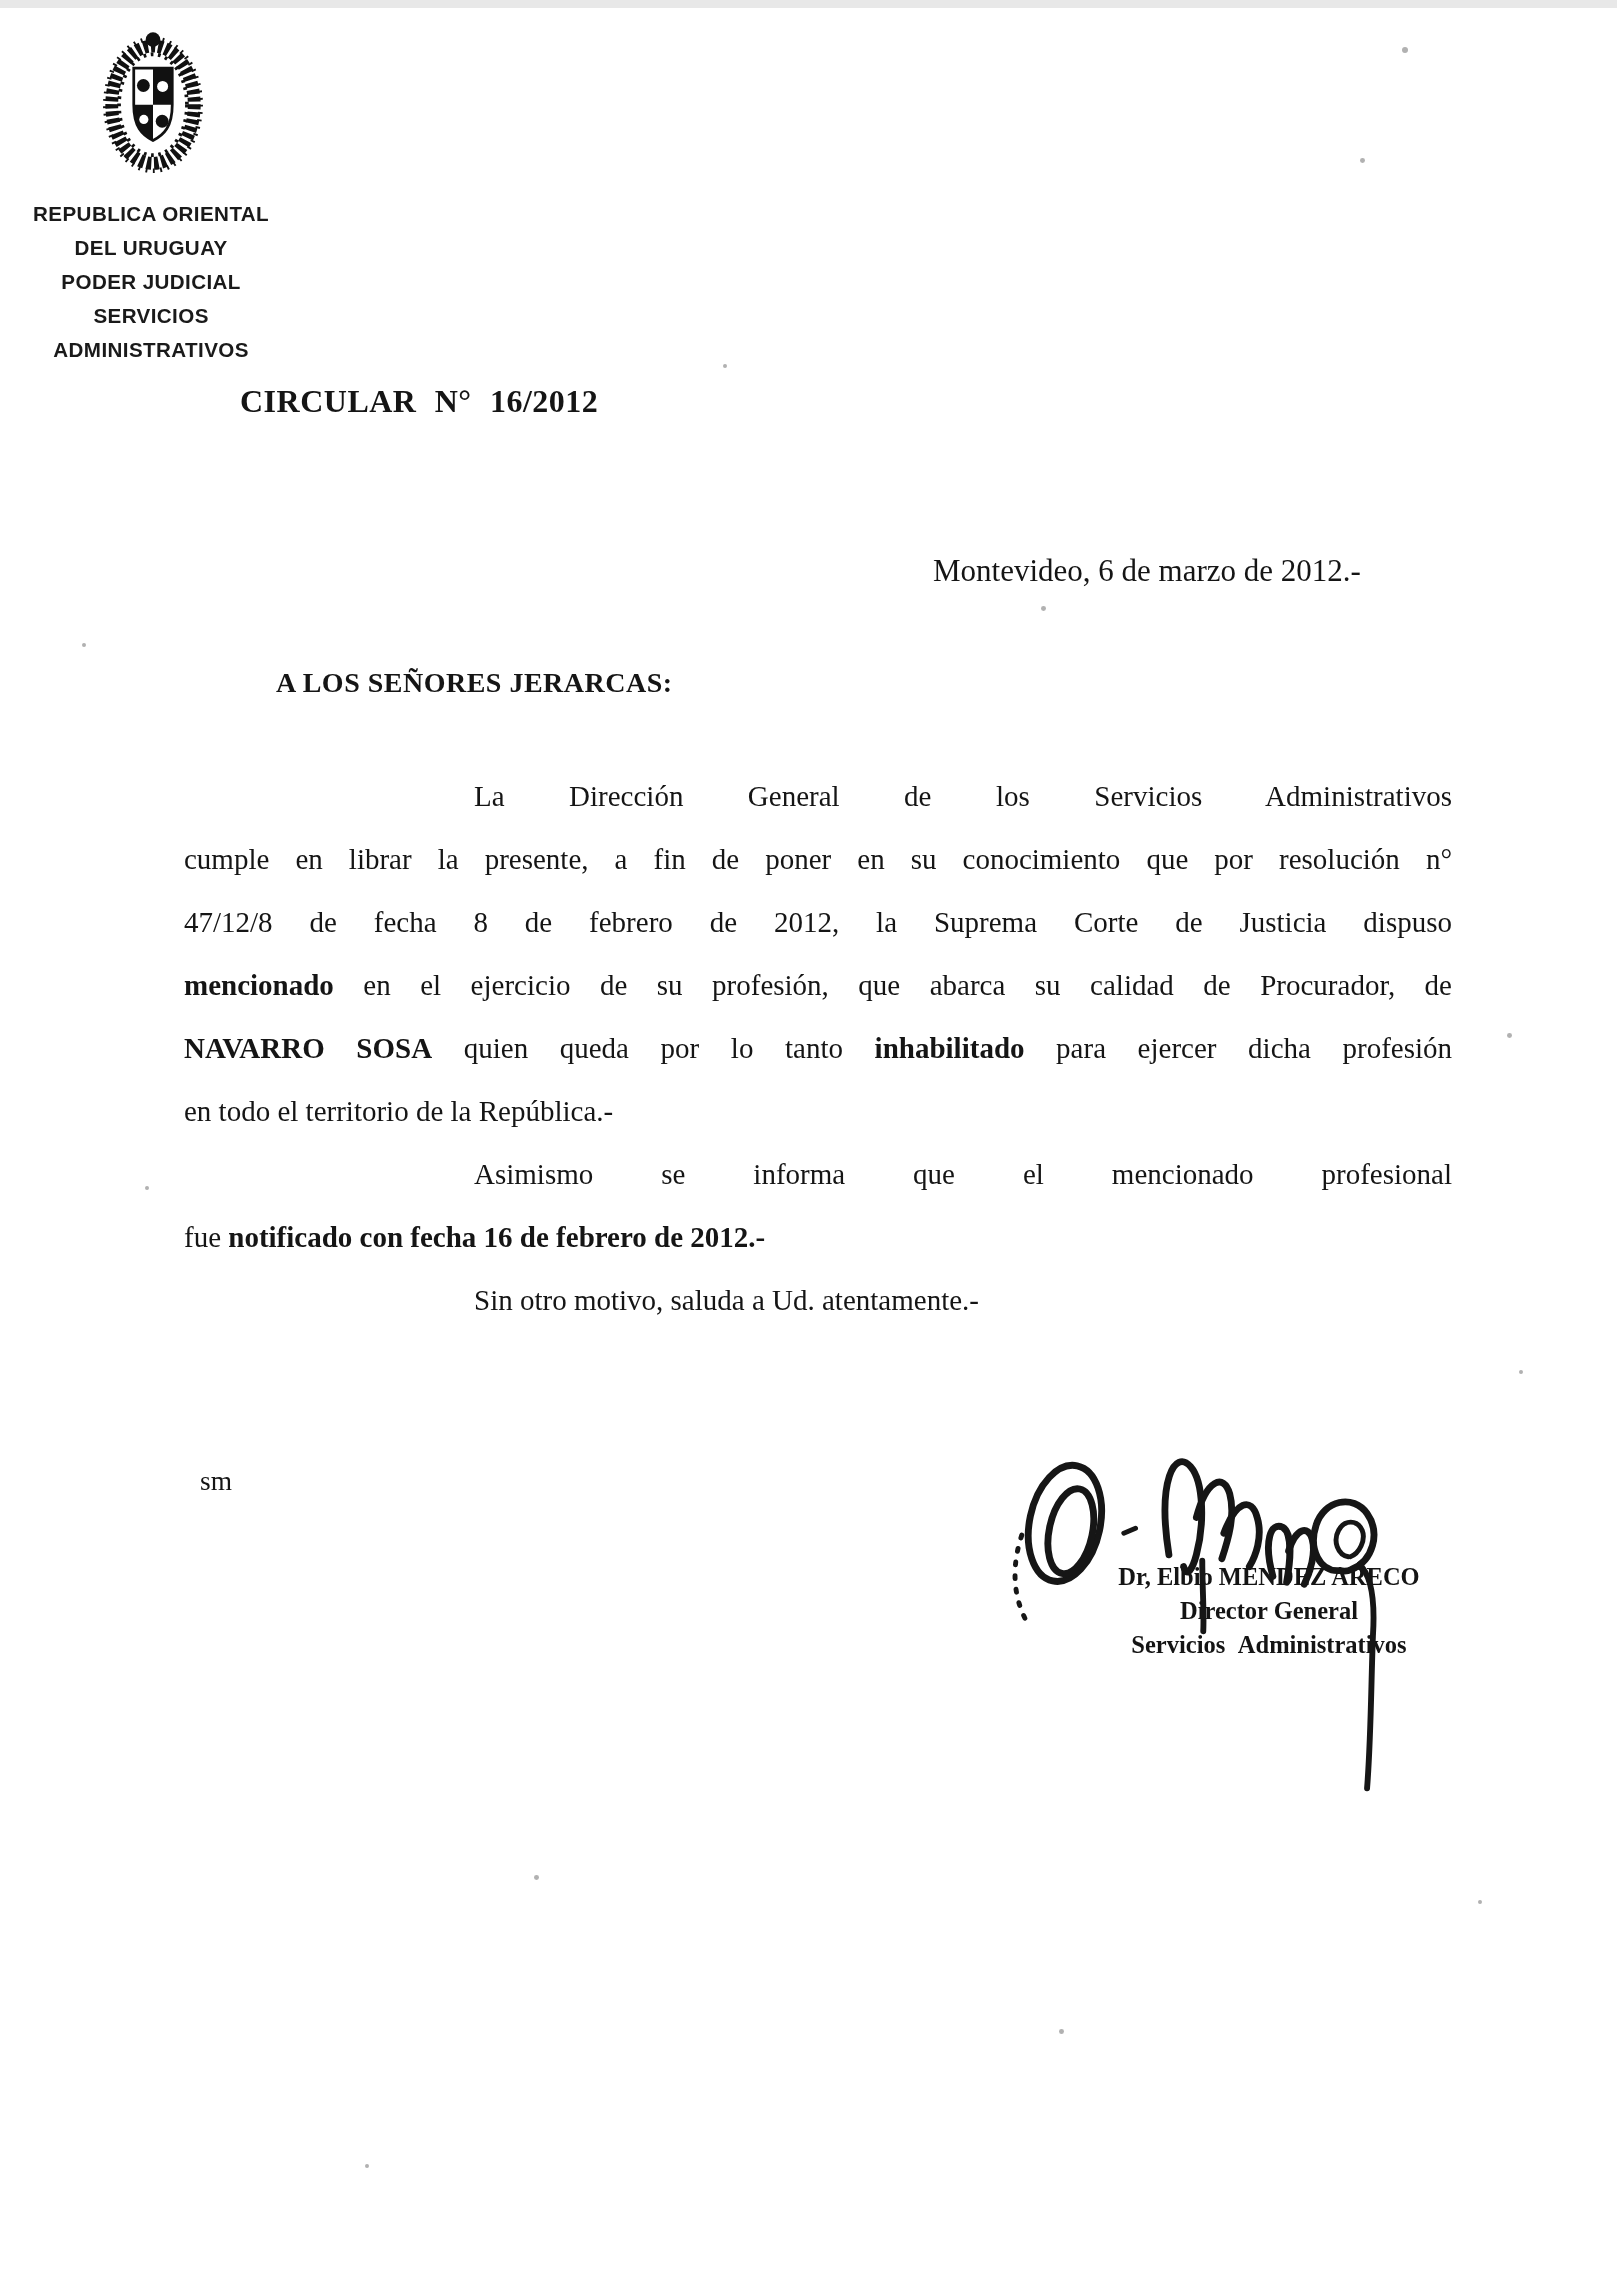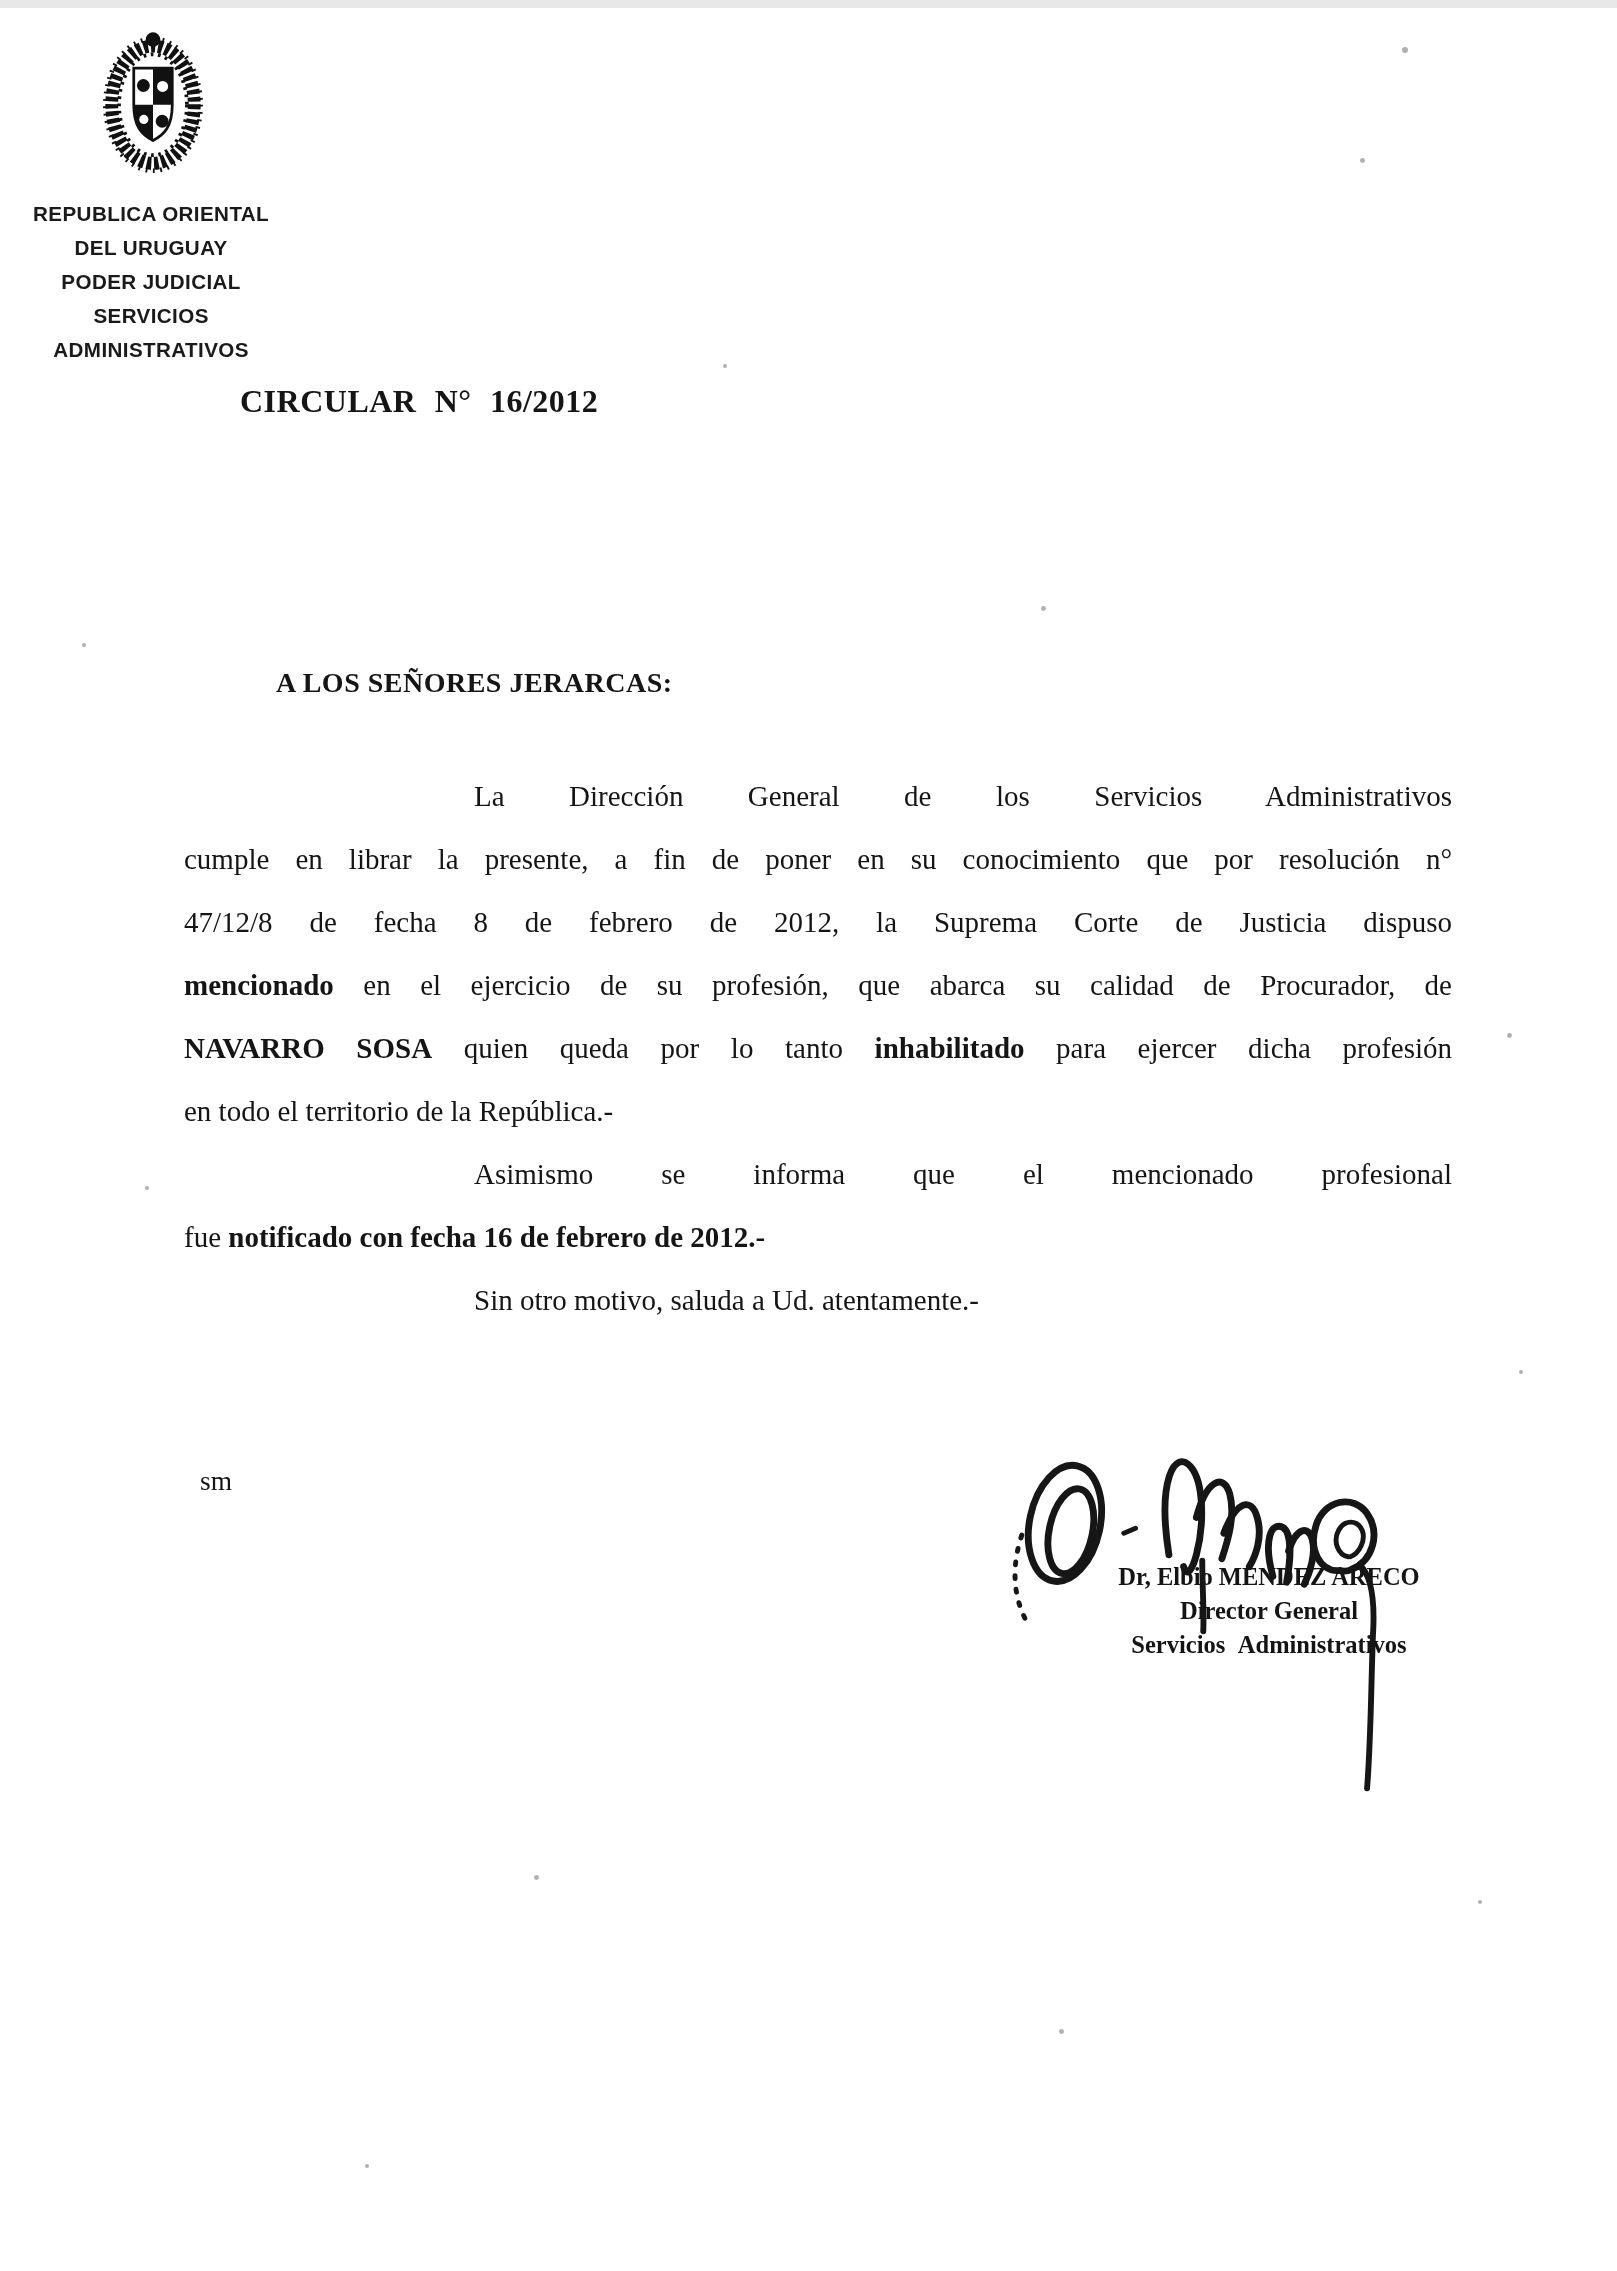--- a/index.html
+++ b/index.html
@@ -68,20 +68,21 @@
     <div>DEL URUGUAY</div>
     <div>PODER JUDICIAL</div>
     <div>SERVICIOS</div>
     <div>ADMINISTRATIVOS</div>
   </div>
 
   <div class="titleblock">
     <div class="circ">CIRCULAR N° 16/2012</div>
   </div>
 
+  <div class="date">Montevideo, 6 de marzo de 2012.-</div>
 
   <div class="salut">A LOS SEÑORES JERARCAS:</div>
 
   <div class="bodyblock">
     <div class="bl jl ind">
       <span>La Dirección General de los Servicios Administrativos</span>
     </div>
     <div class="bl jl">
       <span>cumple en librar la presente, a fin de poner en su conocimiento que por resolución n°</span>
     </div>

